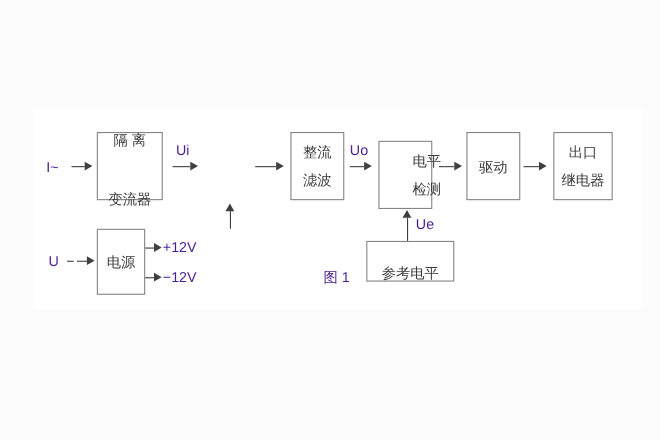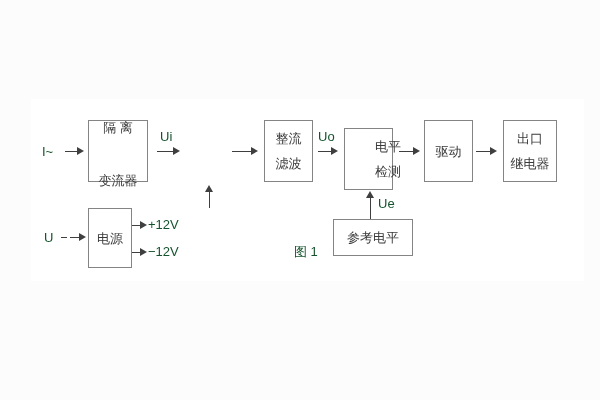--- a/index.html
+++ b/index.html
@@ -23,21 +23,21 @@
     color: #3a3a3a;
     font-size: 13px;
     display: flex; flex-direction: column;
     justify-content: space-evenly; align-items: center;
     text-align: center; line-height: 1;
   }
   .blk.single { justify-content: center; }
   .blk span { white-space: pre; }
   .lbl {
     position: absolute;
-    color: #14532d; font-size: 13px; line-height: 1;
+    color: #4c1d95; font-size: 13px; line-height: 1;
     white-space: pre;
   }
   .hline { position: absolute; height: 1px; background: #3f3f3f; }
   .hline.head::after {
     content: ""; position: absolute; right: -7px; top: -4px;
     width: 0; height: 0;
     border-left: 7px solid #3f3f3f;
     border-top: 4px solid transparent;
     border-bottom: 4px solid transparent;
   }
@@ -53,21 +53,21 @@
   
   #b-isolation { left: 88px;  top: 120px; width: 60px; height: 62px; gap: 40px; }
   #b-setpoint  { left: 186px; top: 120px; width: 43px; height: 62px; }
   #b-rectifier { left: 264px; top: 120px; width: 49px; height: 62px; }
   #b-level     { left: 344px; top: 128px; width: 49px; height: 62px; padding-left: 39px; }
   #b-drive     { left: 424px; top: 120px; width: 49px; height: 62px; }
   #b-relay     { left: 503px; top: 120px; width: 54px; height: 62px; }
   
   #b-power     { left: 88px;  top: 208px; width: 44px; height: 60px; }
   #b-ratio     { left: 185px; top: 208px; width: 49px; height: 60px; }
-  #b-reference { left: 333px; top: 219px; width: 80px; height: 37px; }
+  #b-reference { left: 333px; top: 219px; width: 80px; height: 37px; justify-content: flex-end; }
 
   
   #l-current { left: 42px;  top: 145px; }
   #l-ui      { left: 160px; top: 130px; }
   #l-uo      { left: 318px; top: 130px; }
   #l-ue      { left: 378px; top: 197px; }
   #l-voltage { left: 44px;  top: 231px; }
   #l-plus12  { left: 148px; top: 218px; }
   #l-minus12 { left: 148px; top: 245px; }
   #l-caption { left: 294px; top: 245px; }

